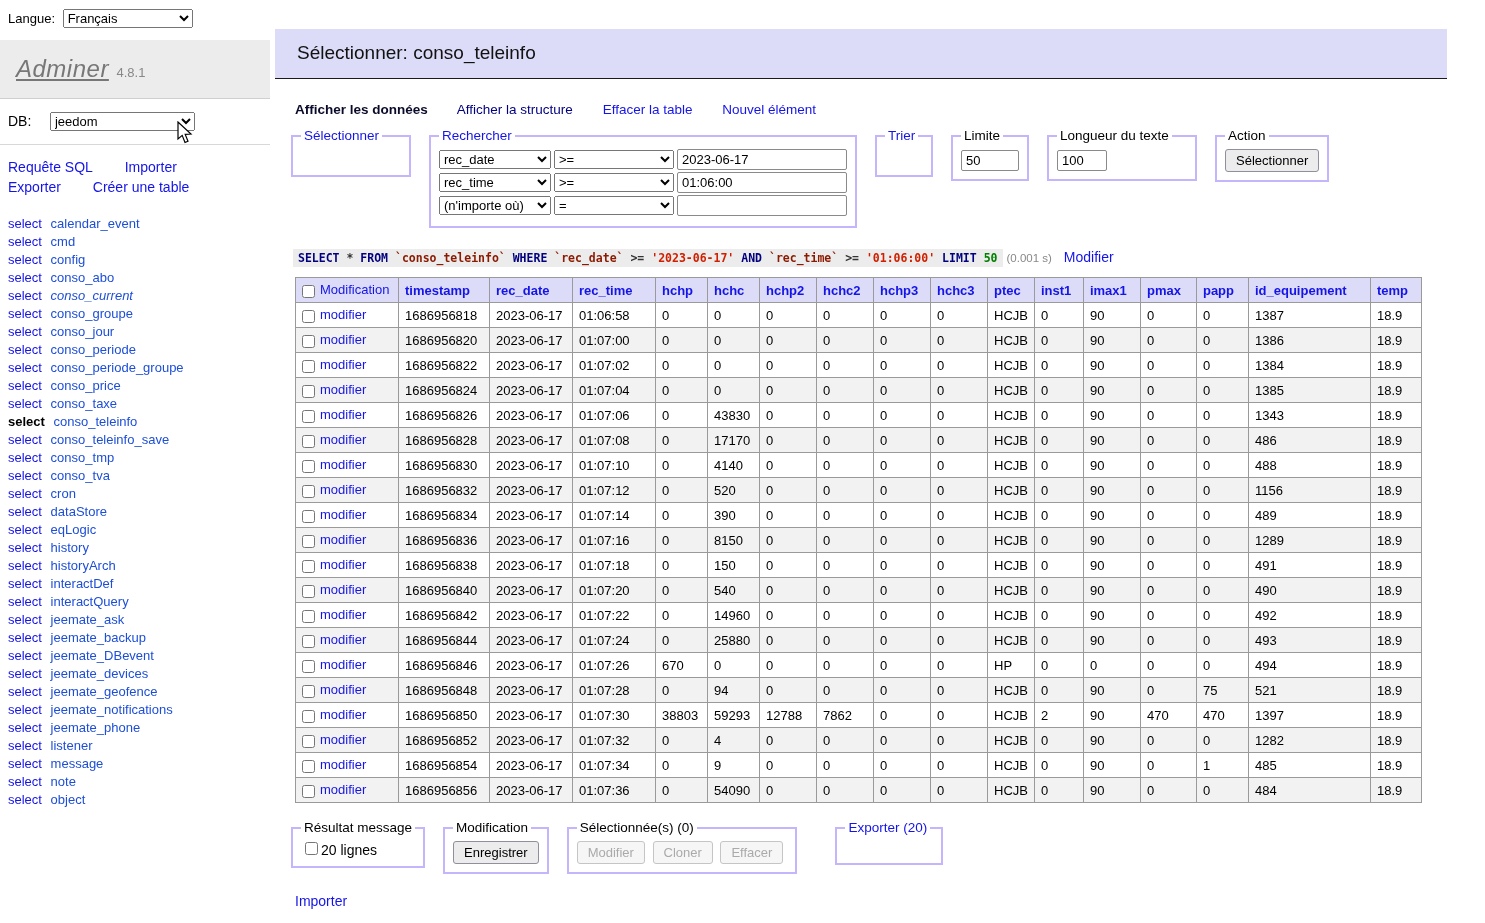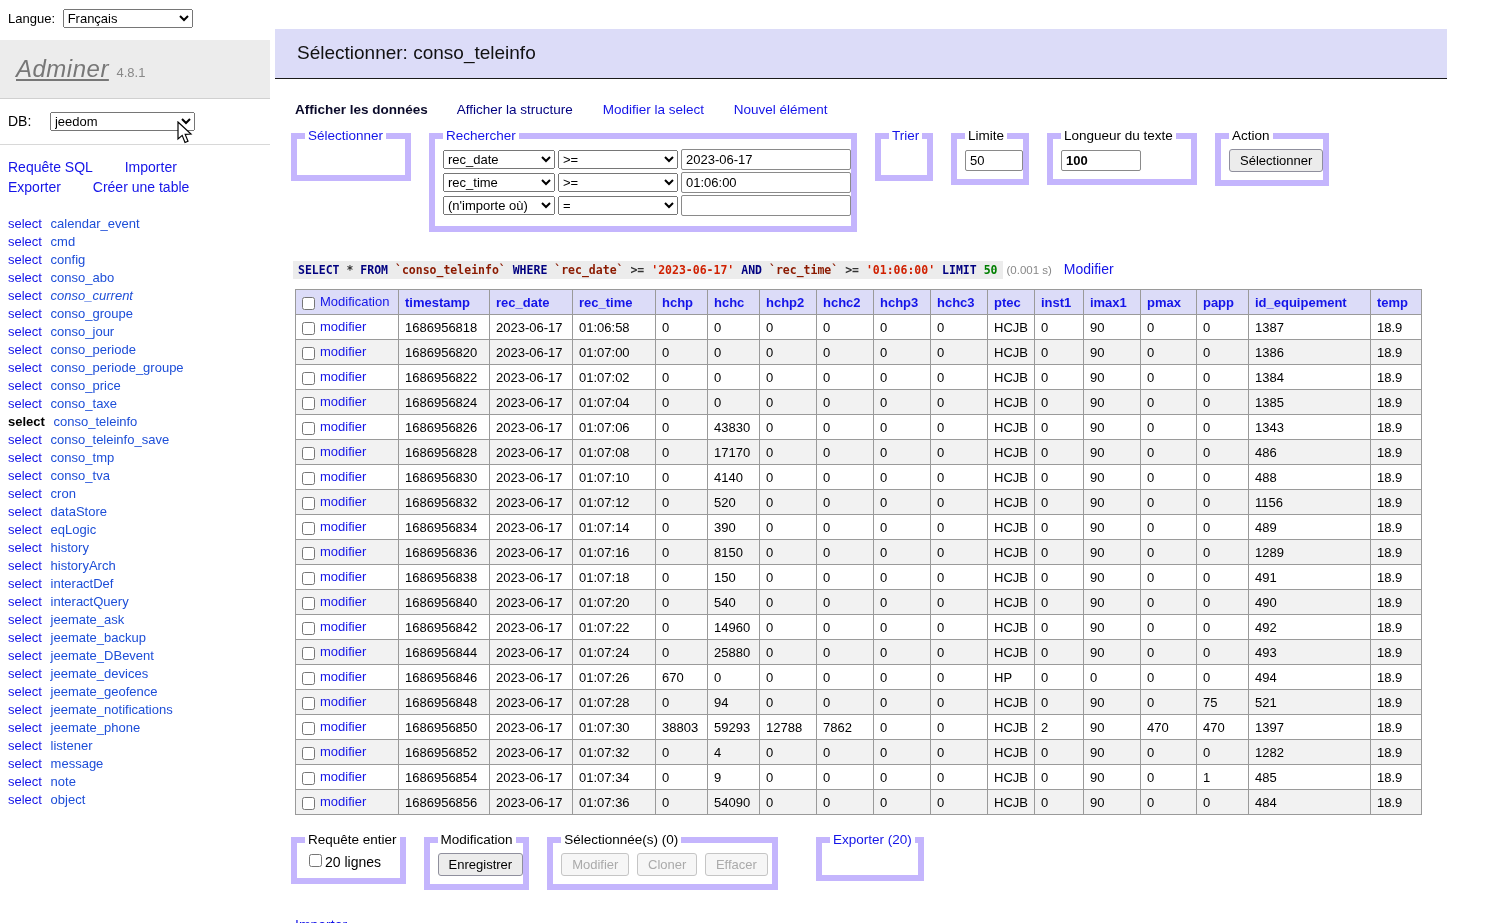--- a/index.html
+++ b/index.html
@@ -47,34 +47,34 @@
     margin:29px 38px 0 0; padding:13px 0 14px 22px;
     font-size:19px; font-weight:normal; color:#111;
   }
   #tabs { margin:23px 0 0 20px; font-size:13.5px; }
   #tabs .tab { margin-right:26px; }
   #tabs .tab.active { color:#0a0a2a; font-weight:bold; }
 
   
   #filter-row { display:flex; align-items:flex-start; margin:11px 0 0 16px; }
   fieldset {
-    border:6px solid #c4b5fd; margin:0 18px 12px 0; padding:4px 0 8px 8px;
+    border:2px solid #c4b5fd; margin:0 18px 4px 0; padding:4px 8px 8px 8px;
   }
   fieldset legend { padding:0 3px; font-size:13.5px; }
   fieldset.empty-fs .fs-spacer { display:block; width:80px; height:22px; }
   #fs-select .fs-spacer { width:100px; height:20px; }
   #fs-sort   .fs-spacer { width:38px;  height:20px; }
   .search-grid-row { margin:2px 0; white-space:nowrap; }
   .search-grid-row select.col-sel { width:112px; font-size:13px; }
   .search-grid-row select.op-sel  { width:120px; font-size:13px; margin-left:3px; }
   .search-grid-row input.val-inp  { width:170px; font-size:13px; margin-left:3px;
       border:1px solid #8a8a8a; border-radius:2px; padding:2px 4px; height:21px; }
   .small-inp { width:58px; font-size:13px; border:1px solid #8a8a8a; border-radius:2px;
       padding:2px 4px; height:21px; margin-top:3px; }
-  #fs-textlen .small-inp { width:80px;font-weight:bold; }
+  #fs-textlen .small-inp { width:50px; }
   #fs-textlen { min-width:150px; }
   button.btn {
     font-size:13px; padding:3px 10px; margin-top:2px;
     background:#ececec; border:1px solid #8f8f9d; border-radius:3px; color:#000;
   }
   button.btn:disabled, button.btn.disabled { color:#aaa; border-color:#c5c5c5; background:#f6f6f6; }
 
   
   #sql-line { margin:17px 0 0 18px; font-size:14px; }
   #sql-line code {
@@ -197,21 +197,21 @@
 </svg>
 
 <div id="content">
 
 
   <h2 class="page-title">Sélectionner: conso_teleinfo</h2>
 
   <div id="tabs">
     <span class="tab active">Afficher les données</span>
     <a class="tab visited">Afficher la structure</a>
-    <a class="tab">Modifier la select</a>
+    <a class="tab">Effacer la table</a>
     <a class="tab">Nouvel élément</a>
   </div>
 
   <div id="filter-row">
     <fieldset id="fs-select" class="empty-fs">
       <legend><a>Sélectionner</a></legend>
       <span class="fs-spacer"></span>
     </fieldset>
 
     <fieldset id="fs-search">
@@ -650,21 +650,21 @@
           <td class="c-pmax">0</td>
           <td class="c-papp">0</td>
           <td class="c-id_equipement">484</td>
           <td class="c-temp">18.9</td>
         </tr>
       </tbody>
   </table>
 
   <div id="footer-row">
     <fieldset id="fs-whole">
-      <legend>Requête entier</legend>
+      <legend>Résultat message</legend>
       <label><input type="checkbox" style=""><span>20 lignes</span></label>
     </fieldset>
 
     <fieldset id="fs-modif">
       <legend>Modification</legend>
       <button class="btn">Enregistrer</button>
     </fieldset>
 
     <fieldset id="fs-selected">
       <legend>Sélectionnée(s) (0)</legend>

